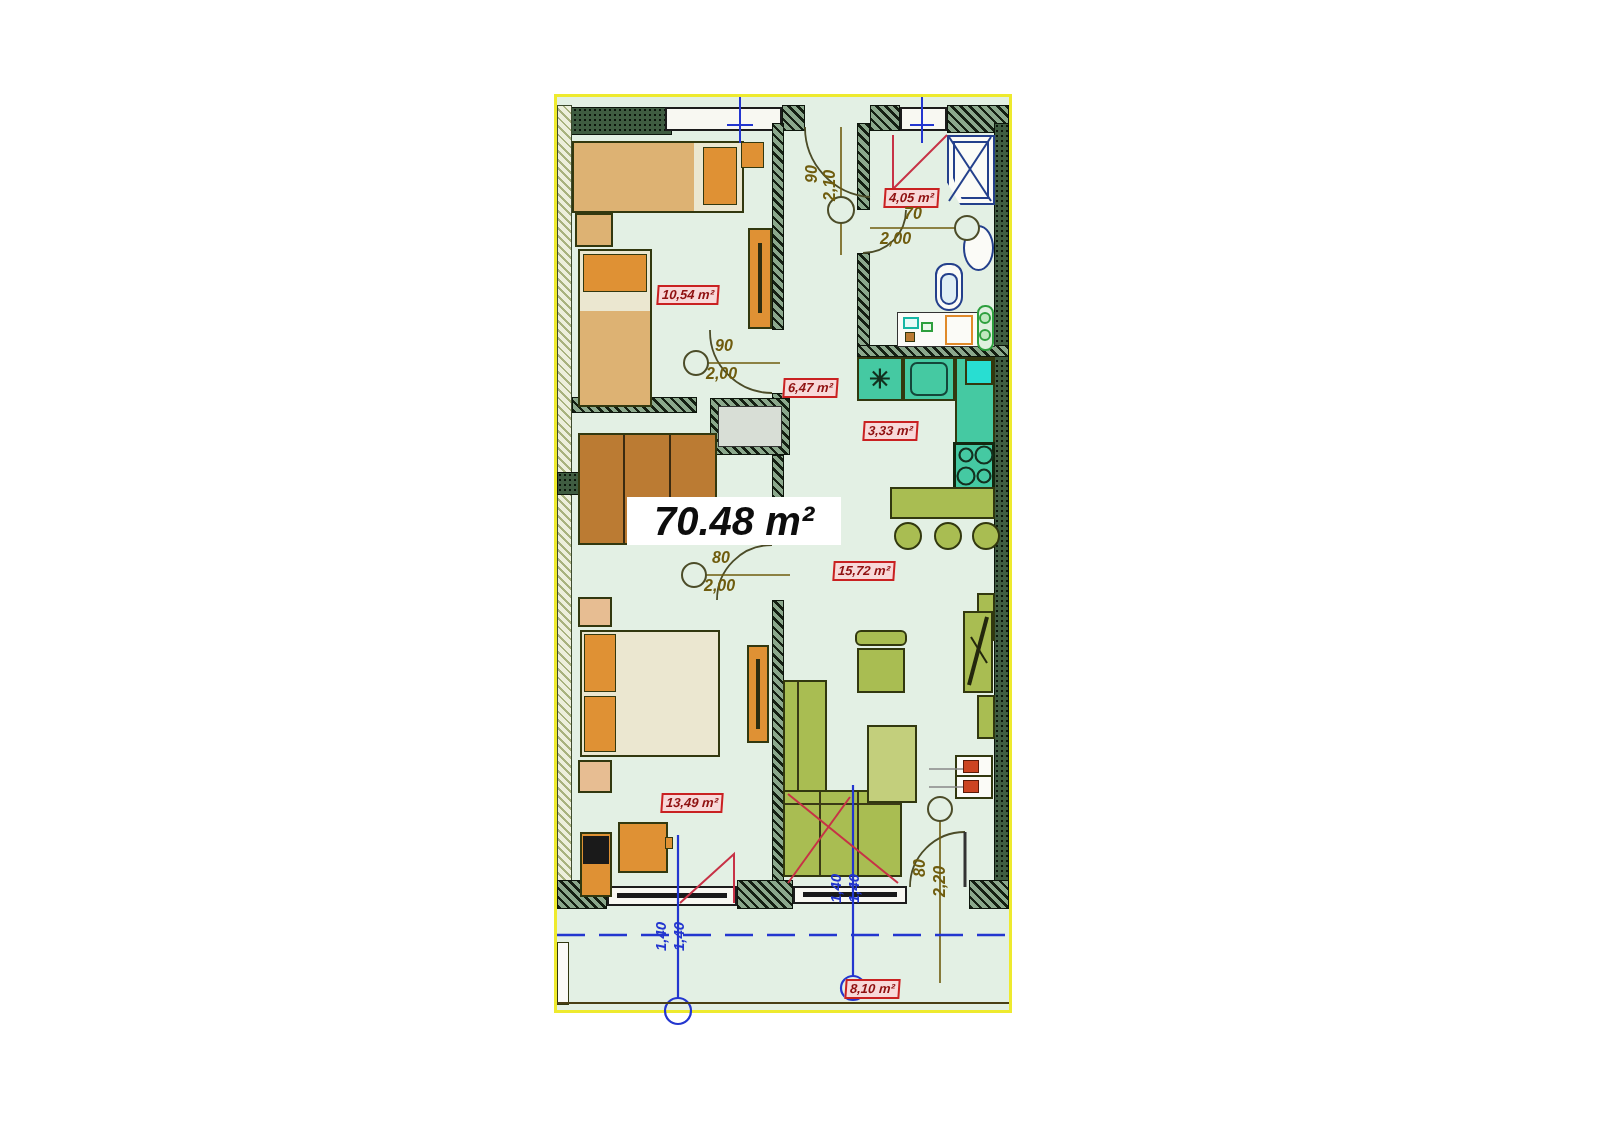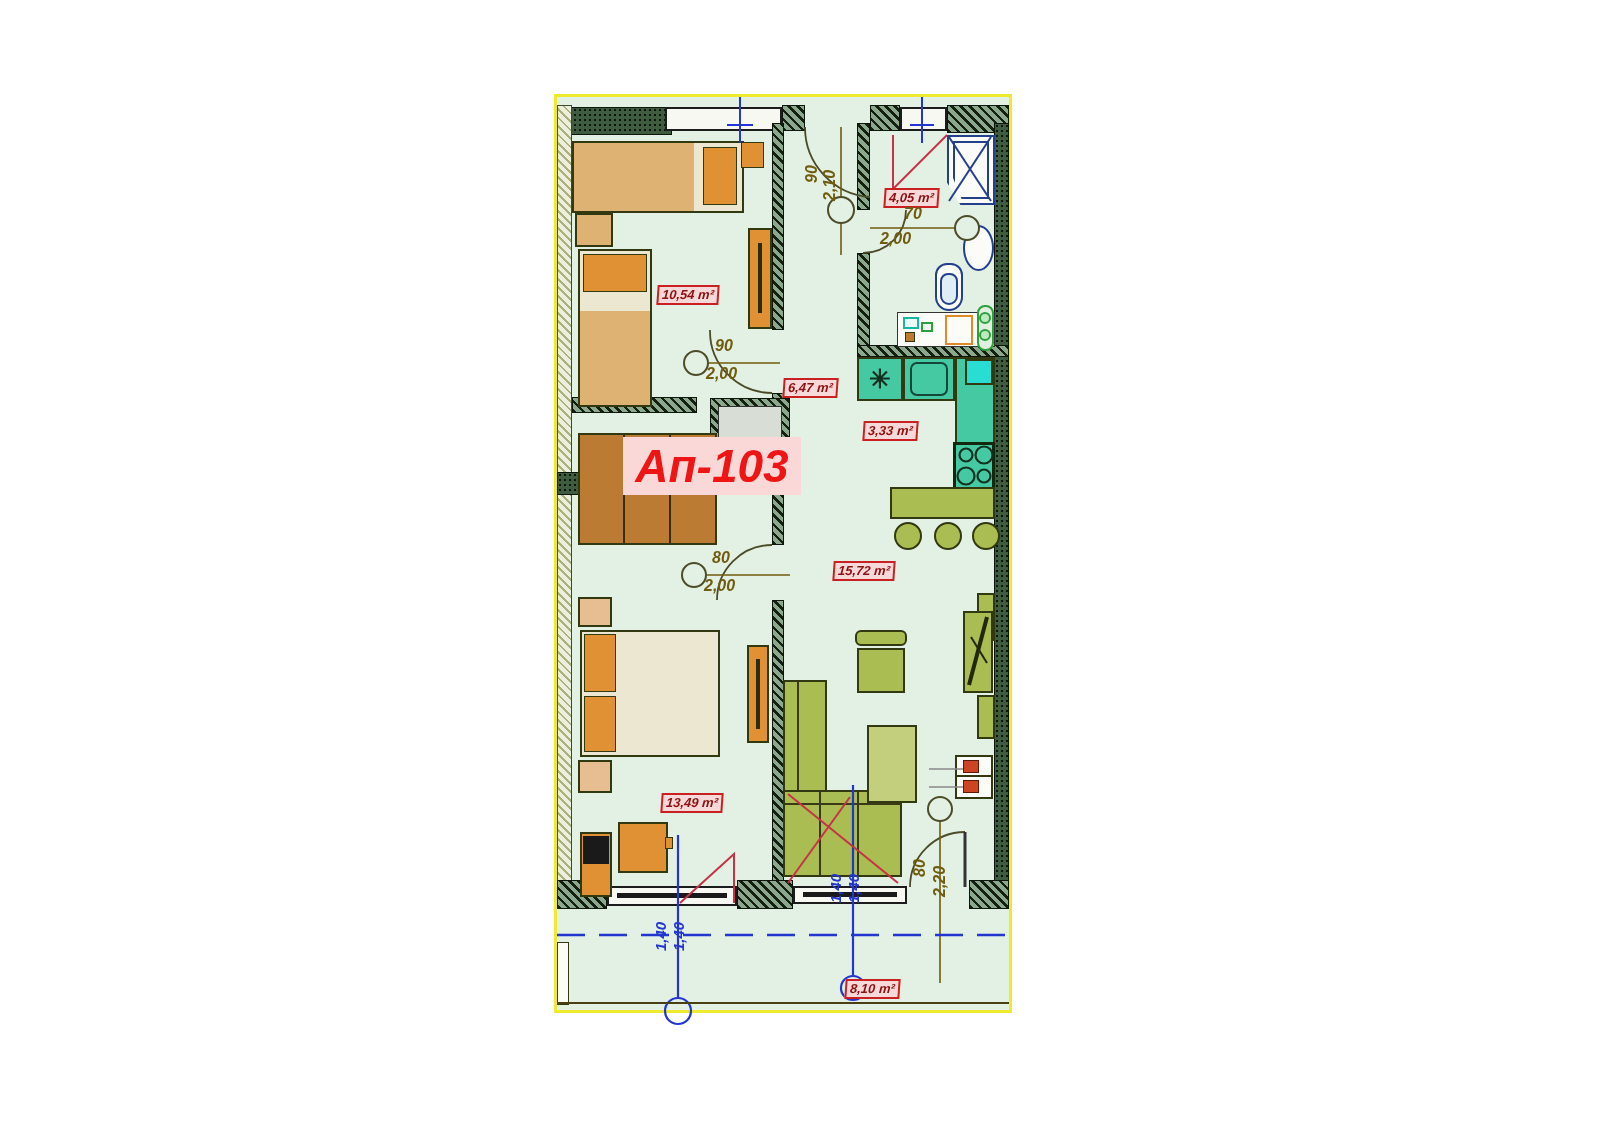--- a/index.html
+++ b/index.html
@@ -202,16 +202,16 @@
   <div class="dim" style="left:155px;top:452px;">80</div>
   <div class="dim" style="left:147px;top:480px;">2,00</div>
   <div class="dim vtext" style="left:354px;top:738px;height:42px;">80</div>
   <div class="dim vtext" style="left:374px;top:738px;height:62px;">2,20</div>
 
   <div class="axlbl vtext" style="left:96px;top:796px;height:58px;">1,40</div>
   <div class="axlbl vtext" style="left:114px;top:796px;height:58px;">1,40</div>
   <div class="axlbl vtext" style="left:271px;top:748px;height:58px;">1,40</div>
   <div class="axlbl vtext" style="left:289px;top:748px;height:58px;">1,40</div>
 
-  <div id="unitbox">Ап-103</div>
+  <div id="totalbox">70.48 m²</div>
 
 </div>
 </div>
 
 </body></html>

